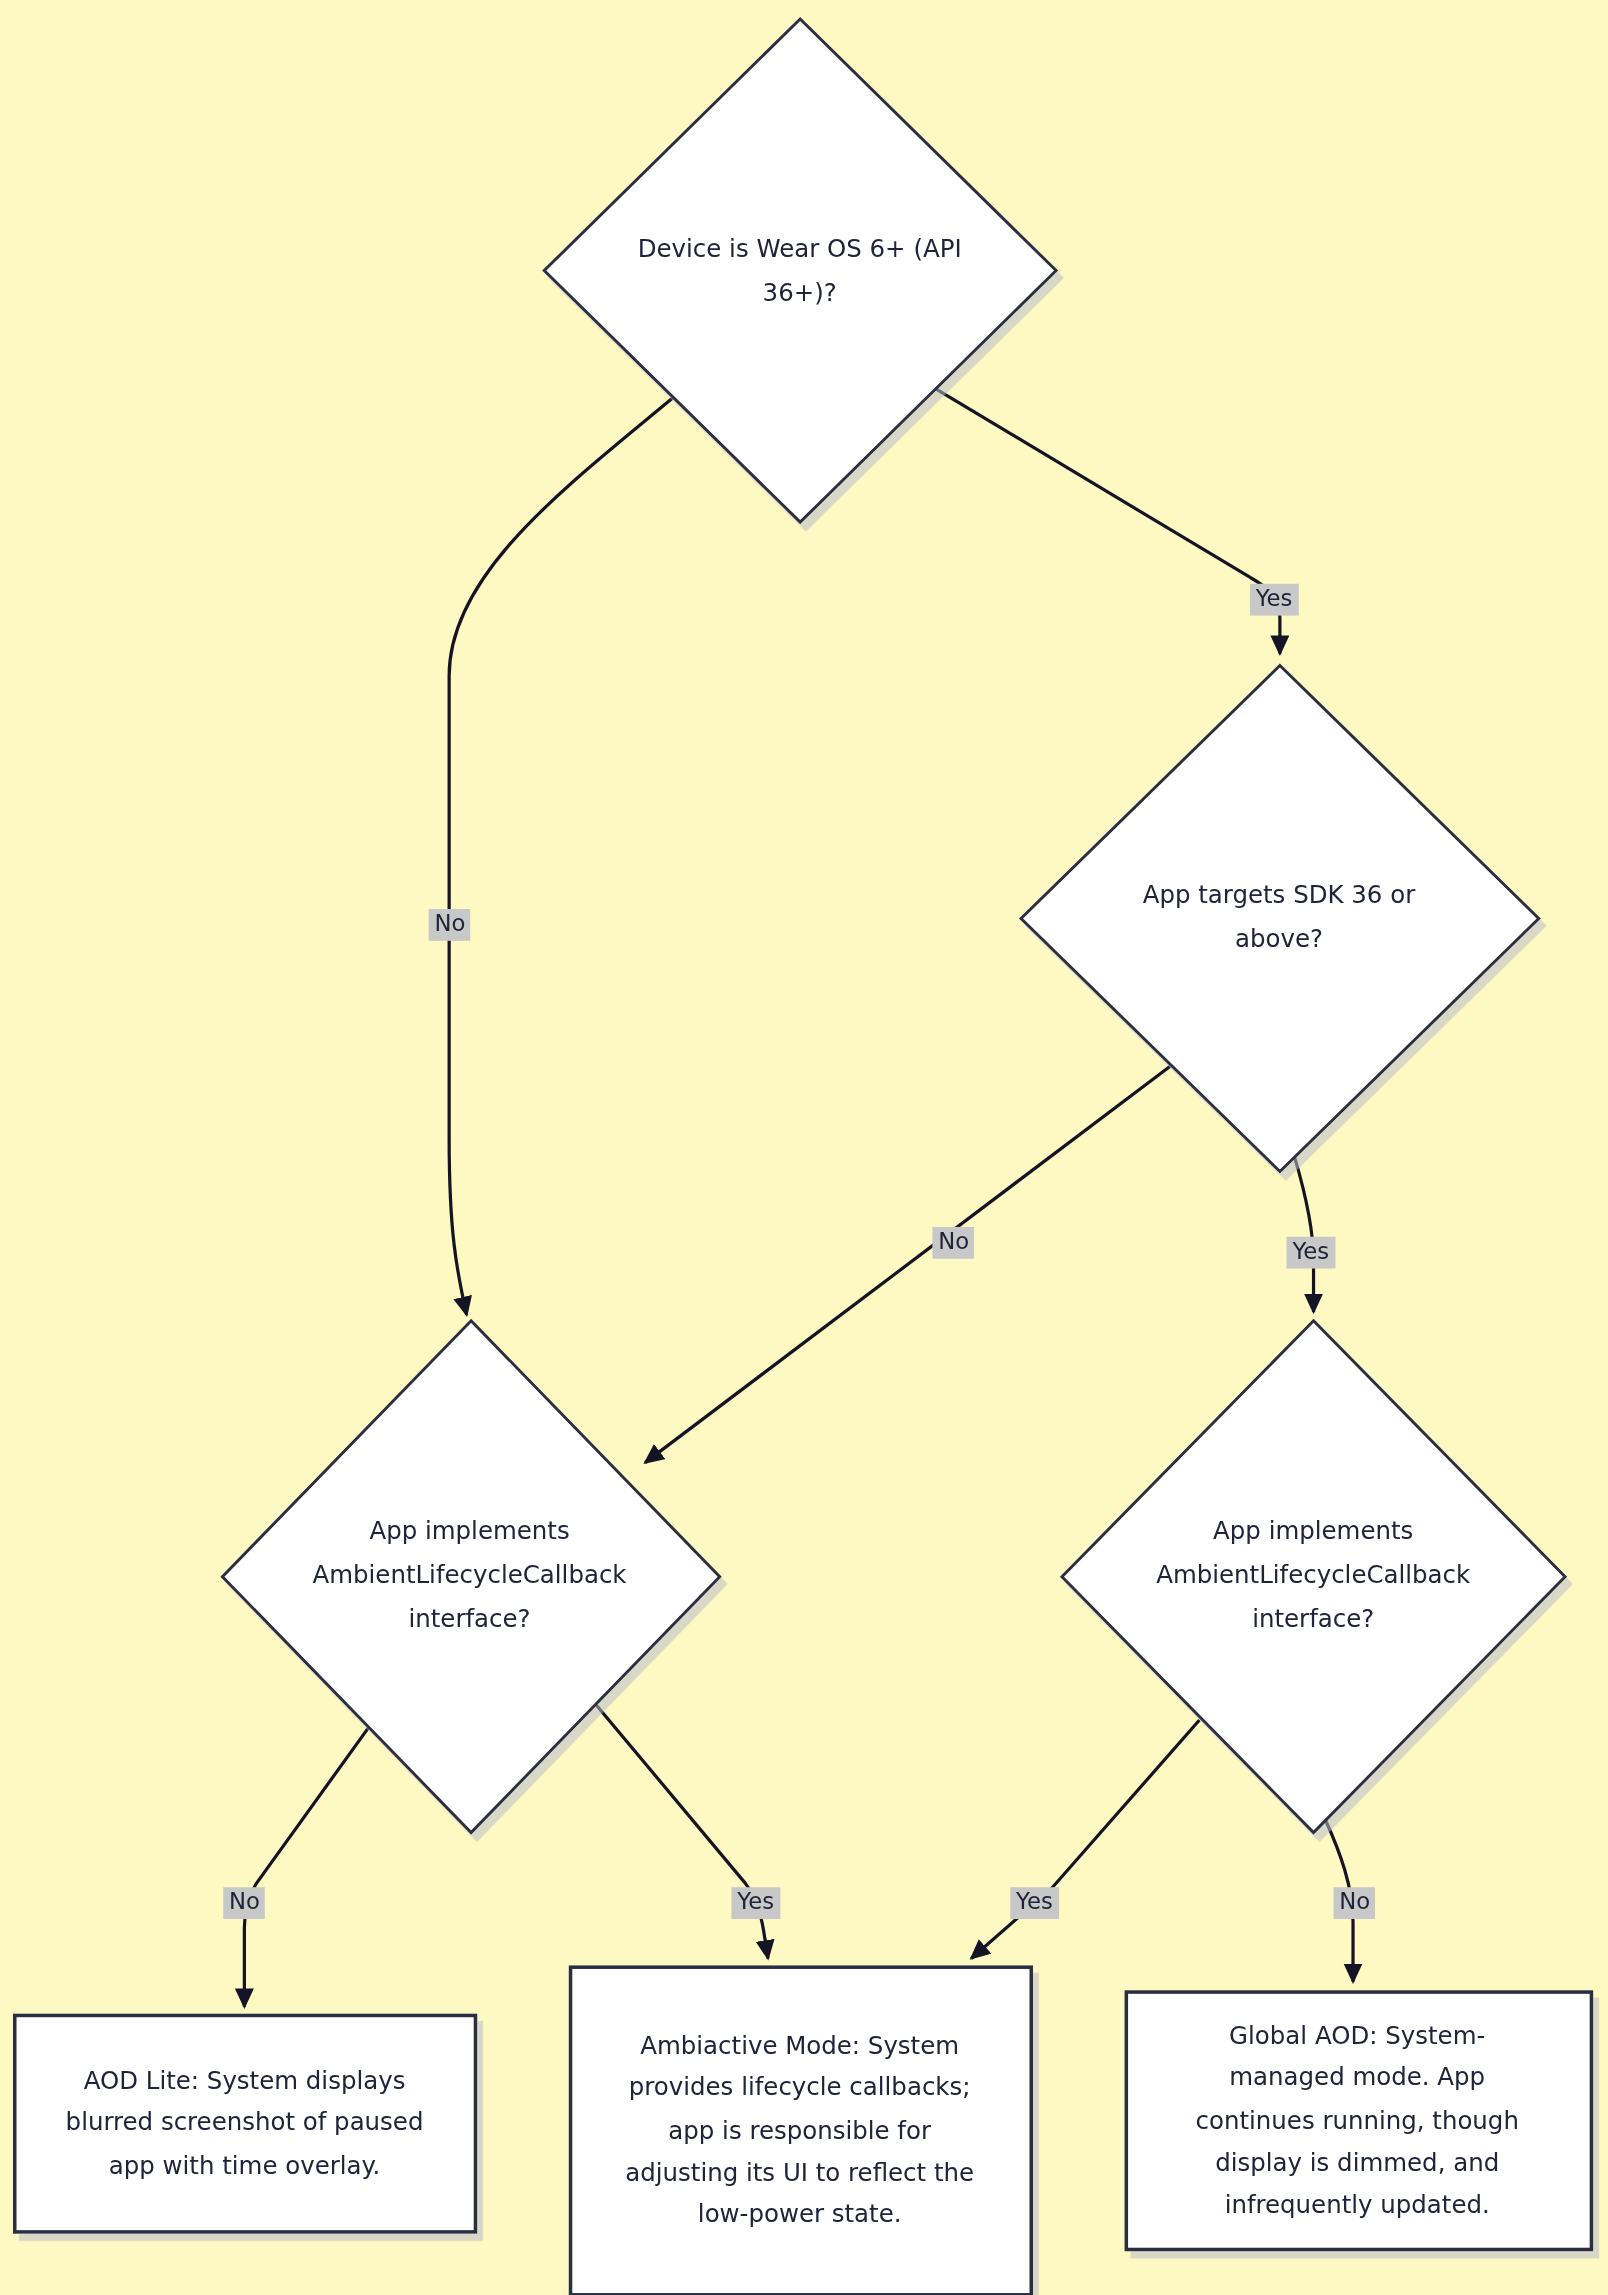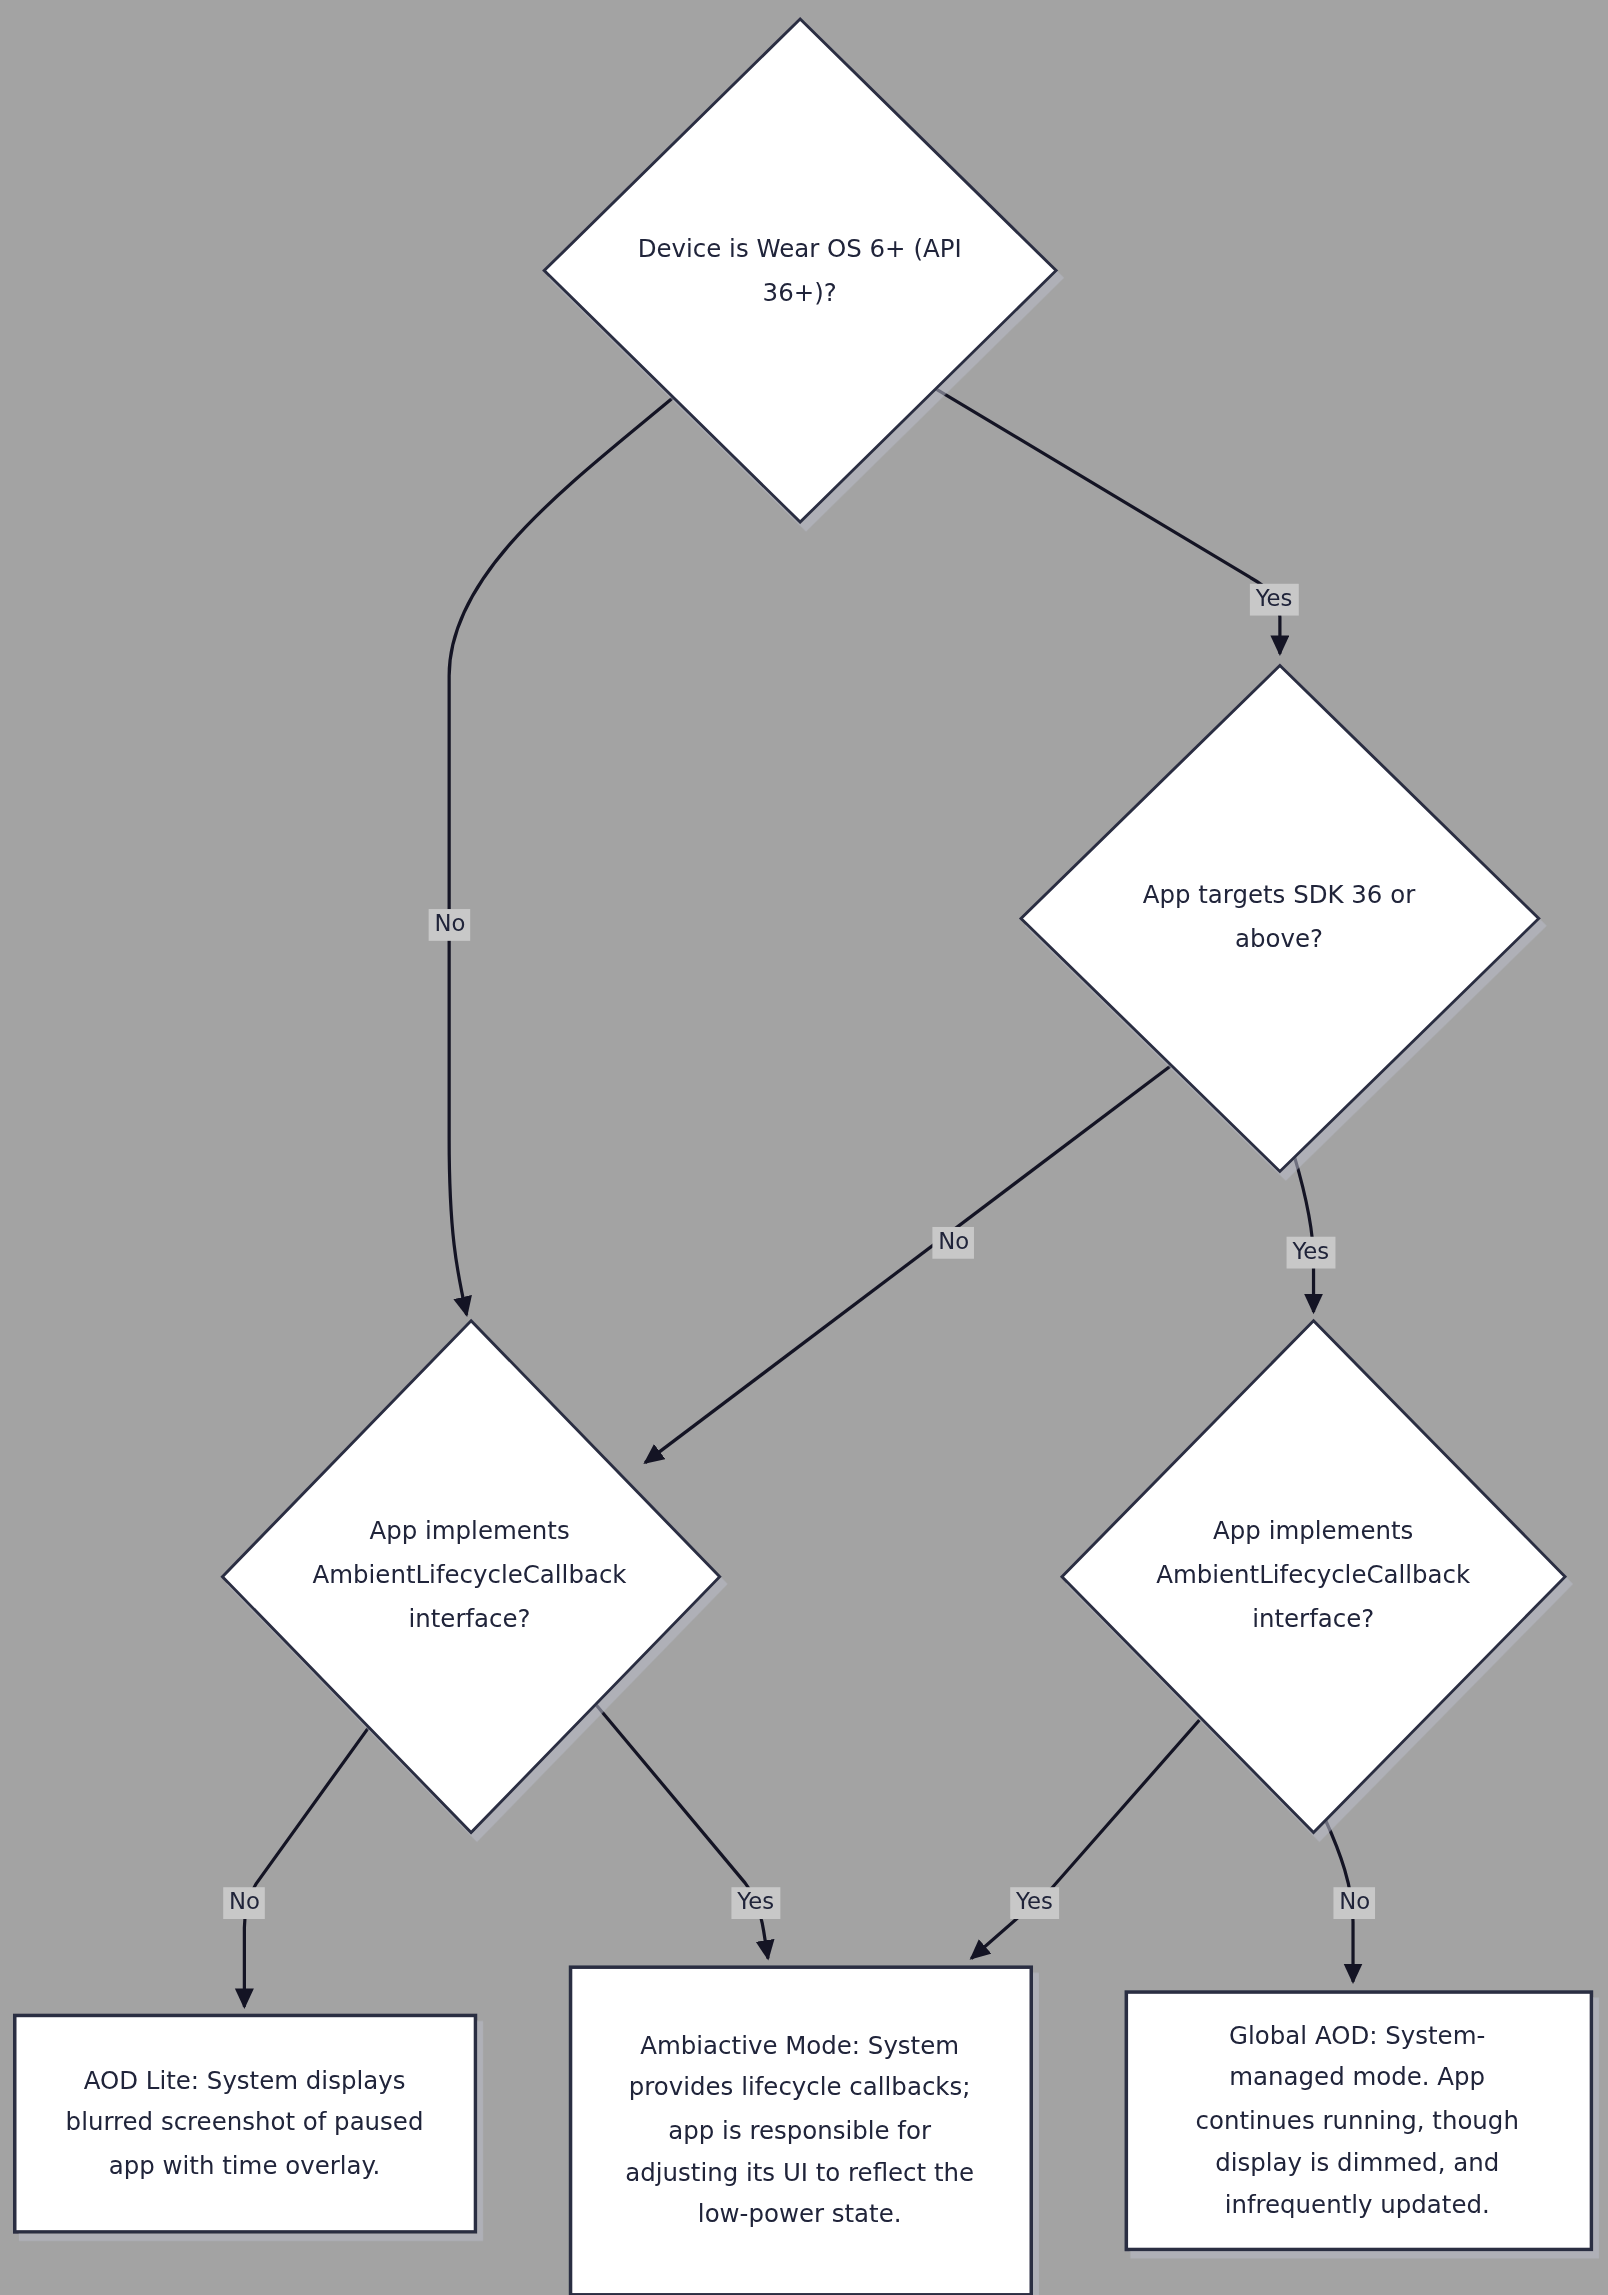--- a/index.html
+++ b/index.html
@@ -6,21 +6,21 @@
   html, body { margin: 0; padding: 0; }
   body {
     width: 1608px; height: 2295px;
     background: #ffffff;
     font-family: "DejaVu Sans", "Liberation Sans", sans-serif;
   }
   #viewport {
     position: relative;
     width: 1608px; height: 2295px;
     overflow: hidden;
-    background: #a3a3a3;
+    background: #fef9c3;
     text-decoration: underline;
   }
   
   #stage {
     position: absolute; top: 0; left: 0;
     width: 658px; height: 939px;
     transform: scale(2.44545);
     transform-origin: 0 0;
   }
   #edges-layer { position: absolute; top: 0; left: 0; }

